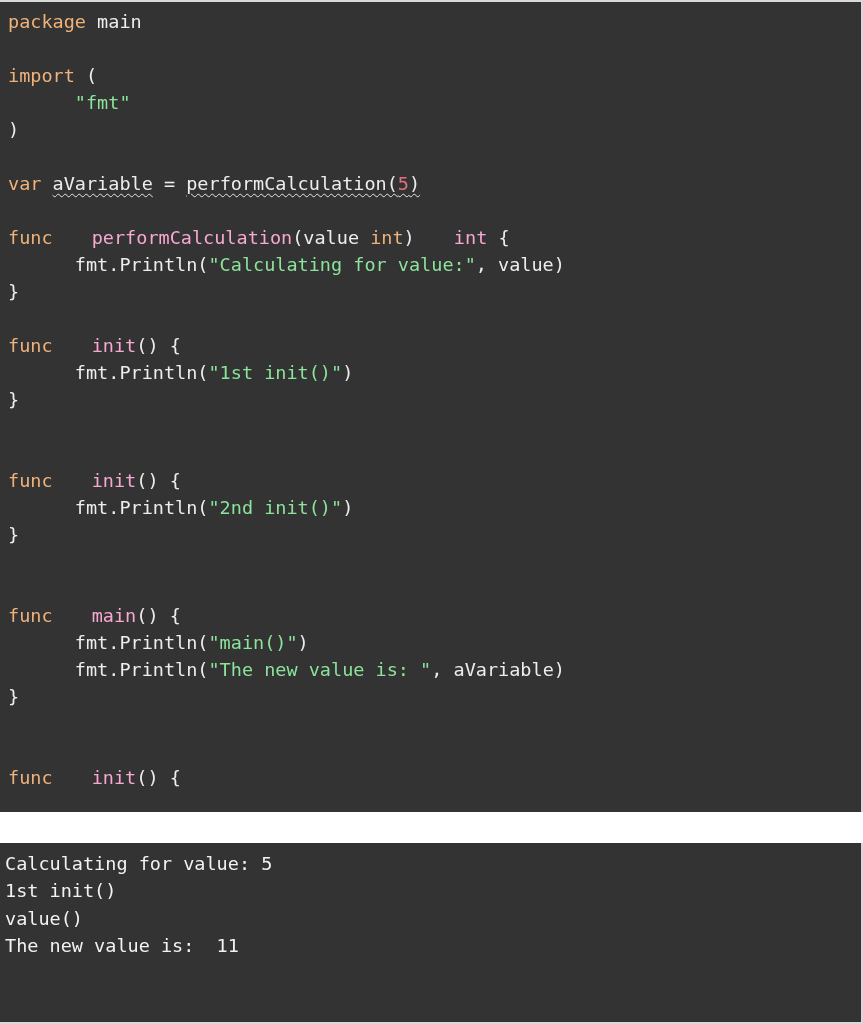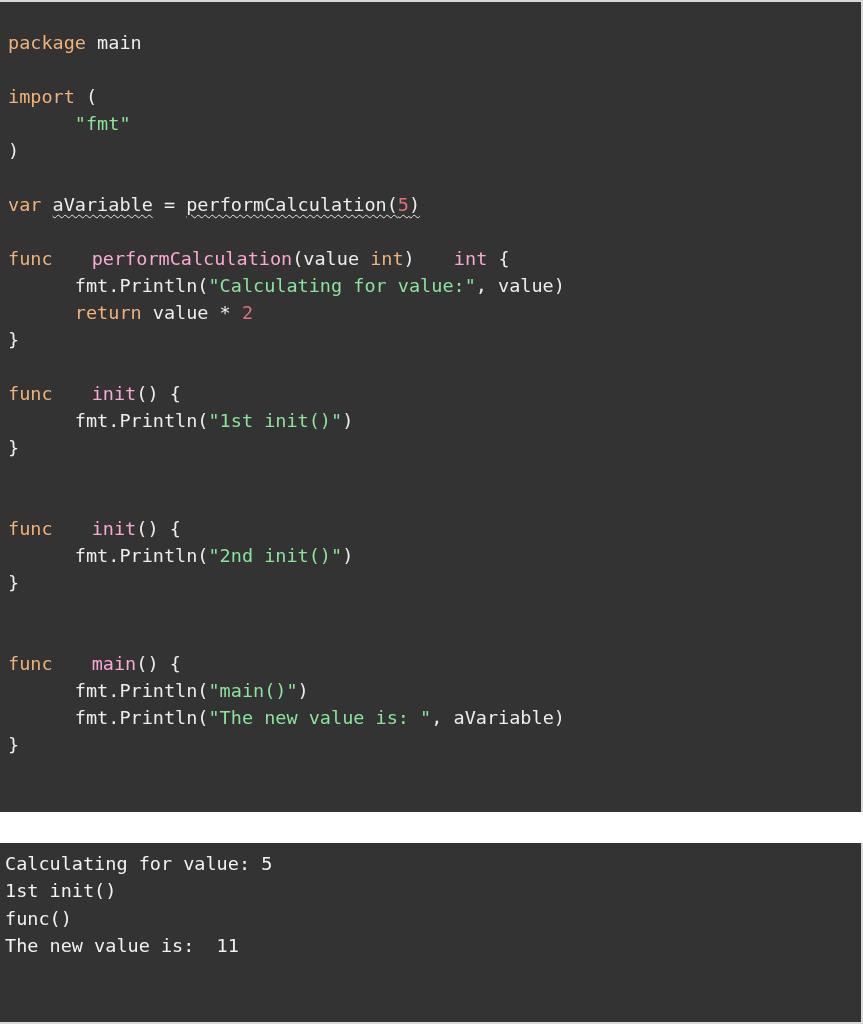--- a/index.html
+++ b/index.html
@@ -27,21 +27,21 @@
     position: relative;
     width: 863px;
     height: 812px;
     box-sizing: border-box;
     background: #333333;
     border-top: 2px solid #d9d9d9;
     border-right: 2px solid #d9d9d9;
     overflow: hidden;
   }
   .code-lines {
-    padding: 27px 0 0 8px;
+    padding: 6px 0 0 8px;
   }
   .ln {
     height: 27px;
     line-height: 27px;
     font-size: 18.5px;
     white-space: pre;
     color: #e8e8e8;
     letter-spacing: 0px;
   }
 
@@ -99,21 +99,20 @@
         <div class="ln"><span class="kw">package</span><span class="pl"> </span><span class="pl">main</span></div>
         <div class="ln">&nbsp;</div>
         <div class="ln"><span class="kw">import</span><span class="pl"> (</span></div>
         <div class="ln"><span class="pl">      </span><span class="str">"fmt"</span></div>
         <div class="ln"><span class="pl">)</span></div>
         <div class="ln">&nbsp;</div>
         <div class="ln"><span class="kw">var</span><span class="pl"> </span><span class="pl sq">aVariable</span><span class="pl"> = </span><span class="pl sq">performCalculation(</span><span class="num sq">5</span><span class="pl sq">)</span></div>
         <div class="ln">&nbsp;</div>
         <div class="ln"><span class="kw">func</span><span class="pl"> </span><span class="fn">performCalculation</span><span class="pl">(value </span><span class="kw">int</span><span class="pl">) </span><span class="fn">int</span><span class="pl"> {</span></div>
         <div class="ln"><span class="pl">      fmt.Println(</span><span class="str">"Calculating for value:"</span><span class="pl">, value)</span></div>
-        <div class="ln"><span class="pl">      </span><span class="kw">return</span><span class="pl"> value * </span><span class="num">2</span></div>
         <div class="ln"><span class="pl">}</span></div>
         <div class="ln">&nbsp;</div>
         <div class="ln"><span class="kw">func</span><span class="pl"> </span><span class="fn">init</span><span class="pl">() {</span></div>
         <div class="ln"><span class="pl">      fmt.Println(</span><span class="str">"1st init()"</span><span class="pl">)</span></div>
         <div class="ln"><span class="pl">}</span></div>
         <div class="ln">&nbsp;</div>
         <div class="ln">&nbsp;</div>
         <div class="ln"><span class="kw">func</span><span class="pl"> </span><span class="fn">init</span><span class="pl">() {</span></div>
         <div class="ln"><span class="pl">      fmt.Println(</span><span class="str">"2nd init()"</span><span class="pl">)</span></div>
         <div class="ln"><span class="pl">}</span></div>
@@ -128,18 +127,18 @@
         <div class="ln"><span class="kw">func</span><span class="pl"> </span><span class="fn">init</span><span class="pl">() {</span></div>
       </div>
   </div>
 
   <div class="gap"></div>
 
   <div class="out-panel">
     <div class="out-lines" id="out-lines">
         <div class="oln">Calculating for value: 5</div>
         <div class="oln">1st init()</div>
-        <div class="oln">func()</div>
+        <div class="oln">value()</div>
         <div class="oln">The new value is:  11</div>
       </div>
   </div>
 
 </div>
 
 </body></html>

